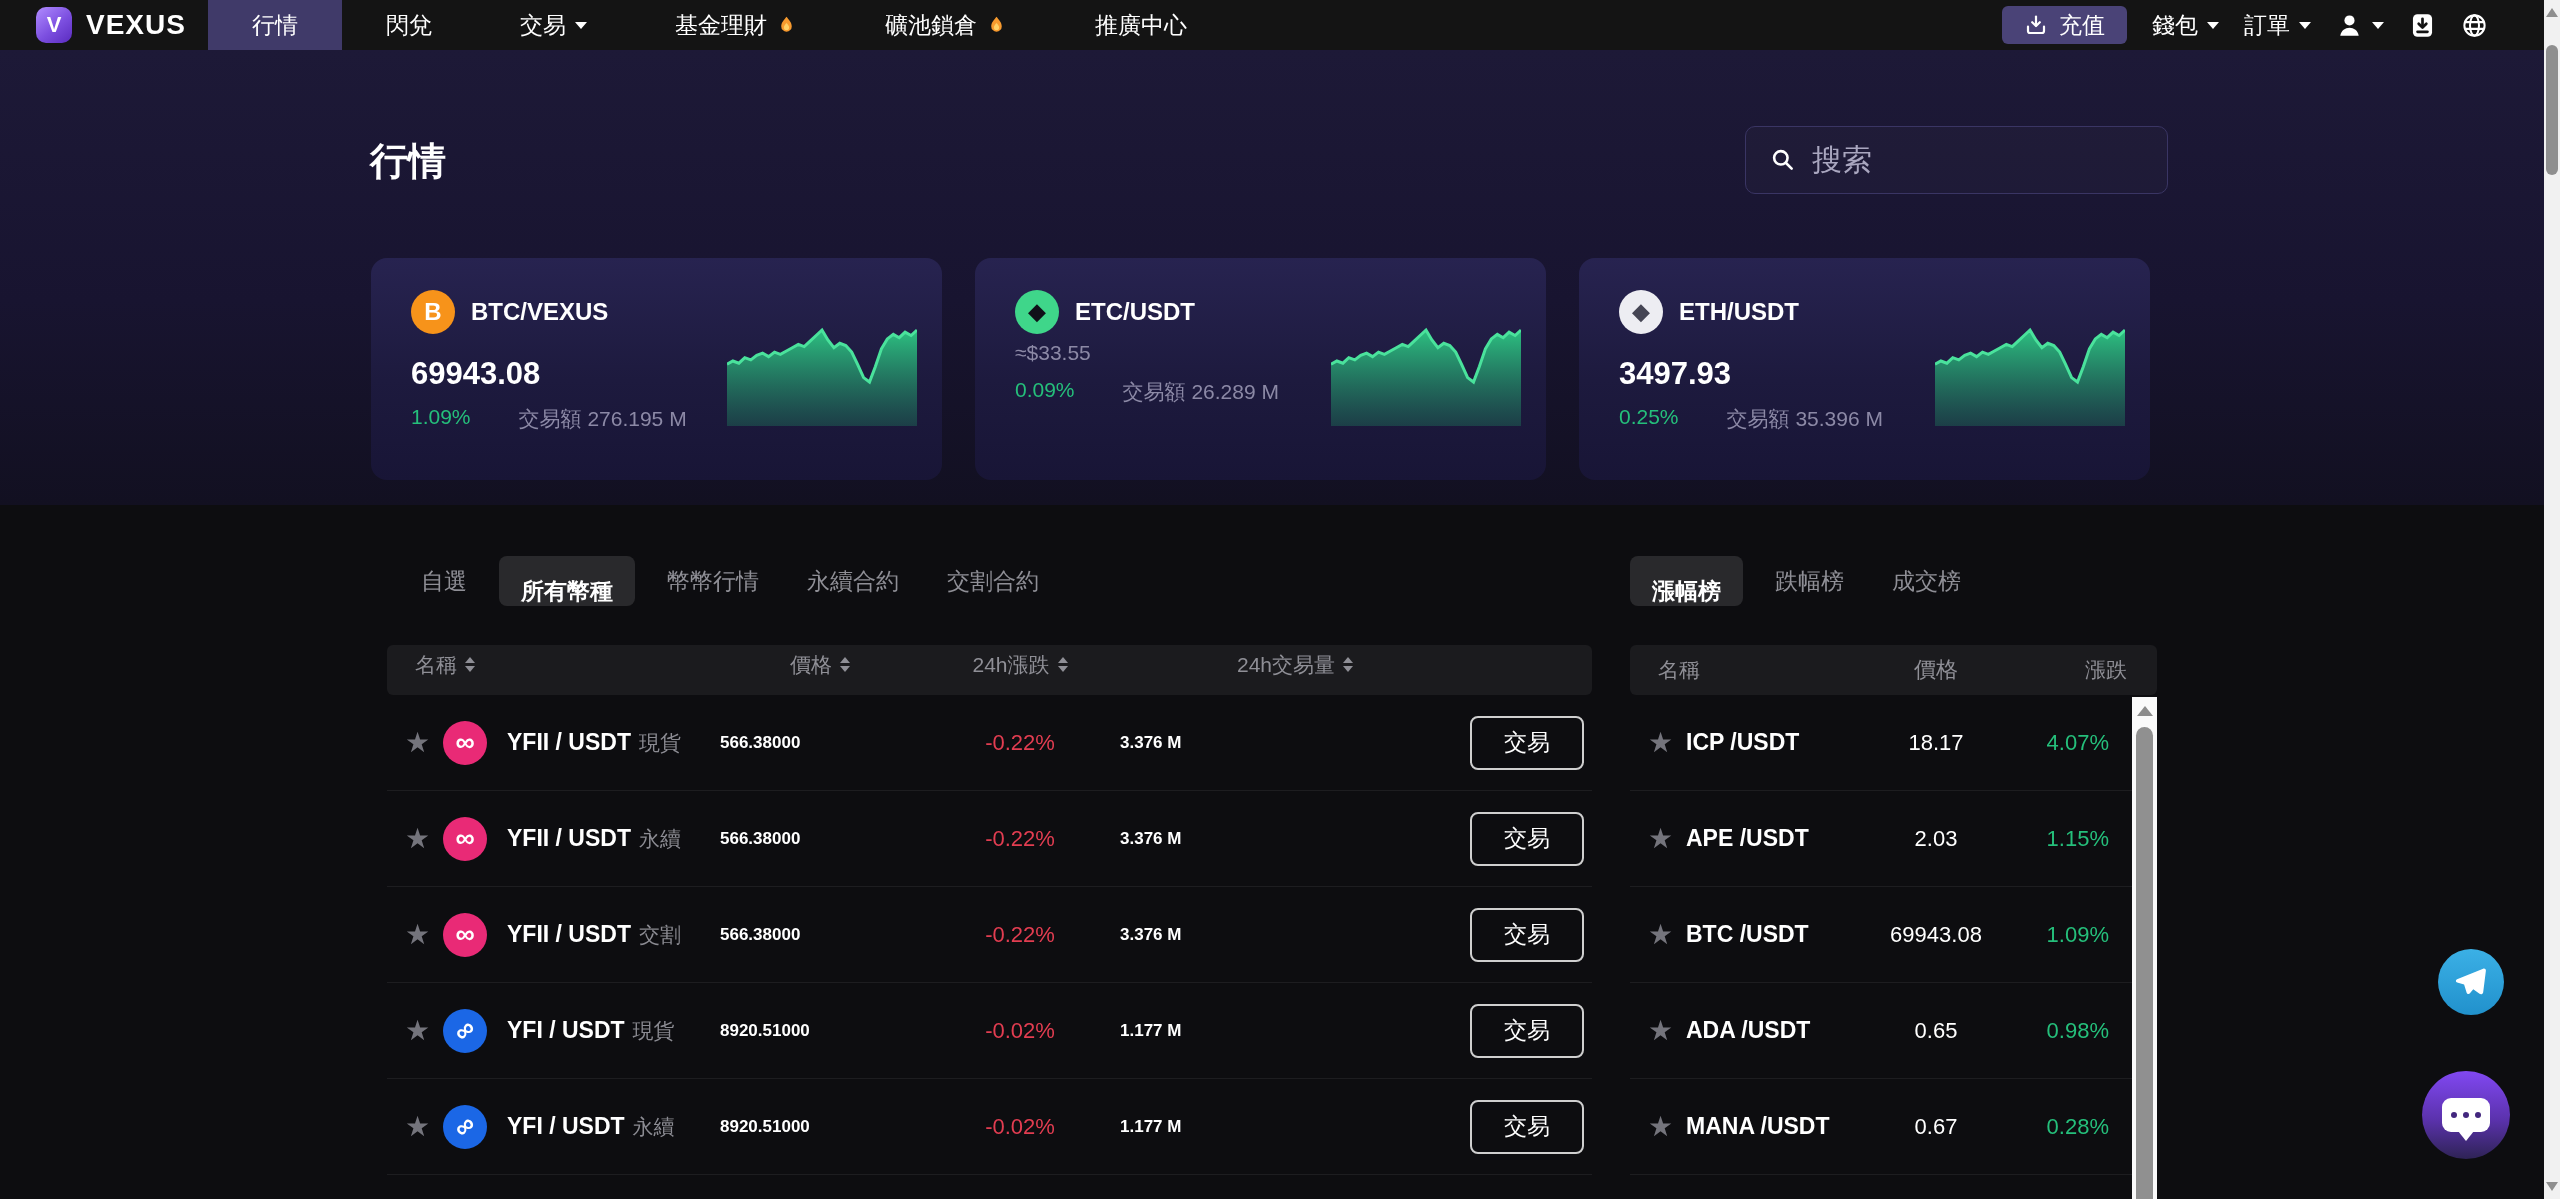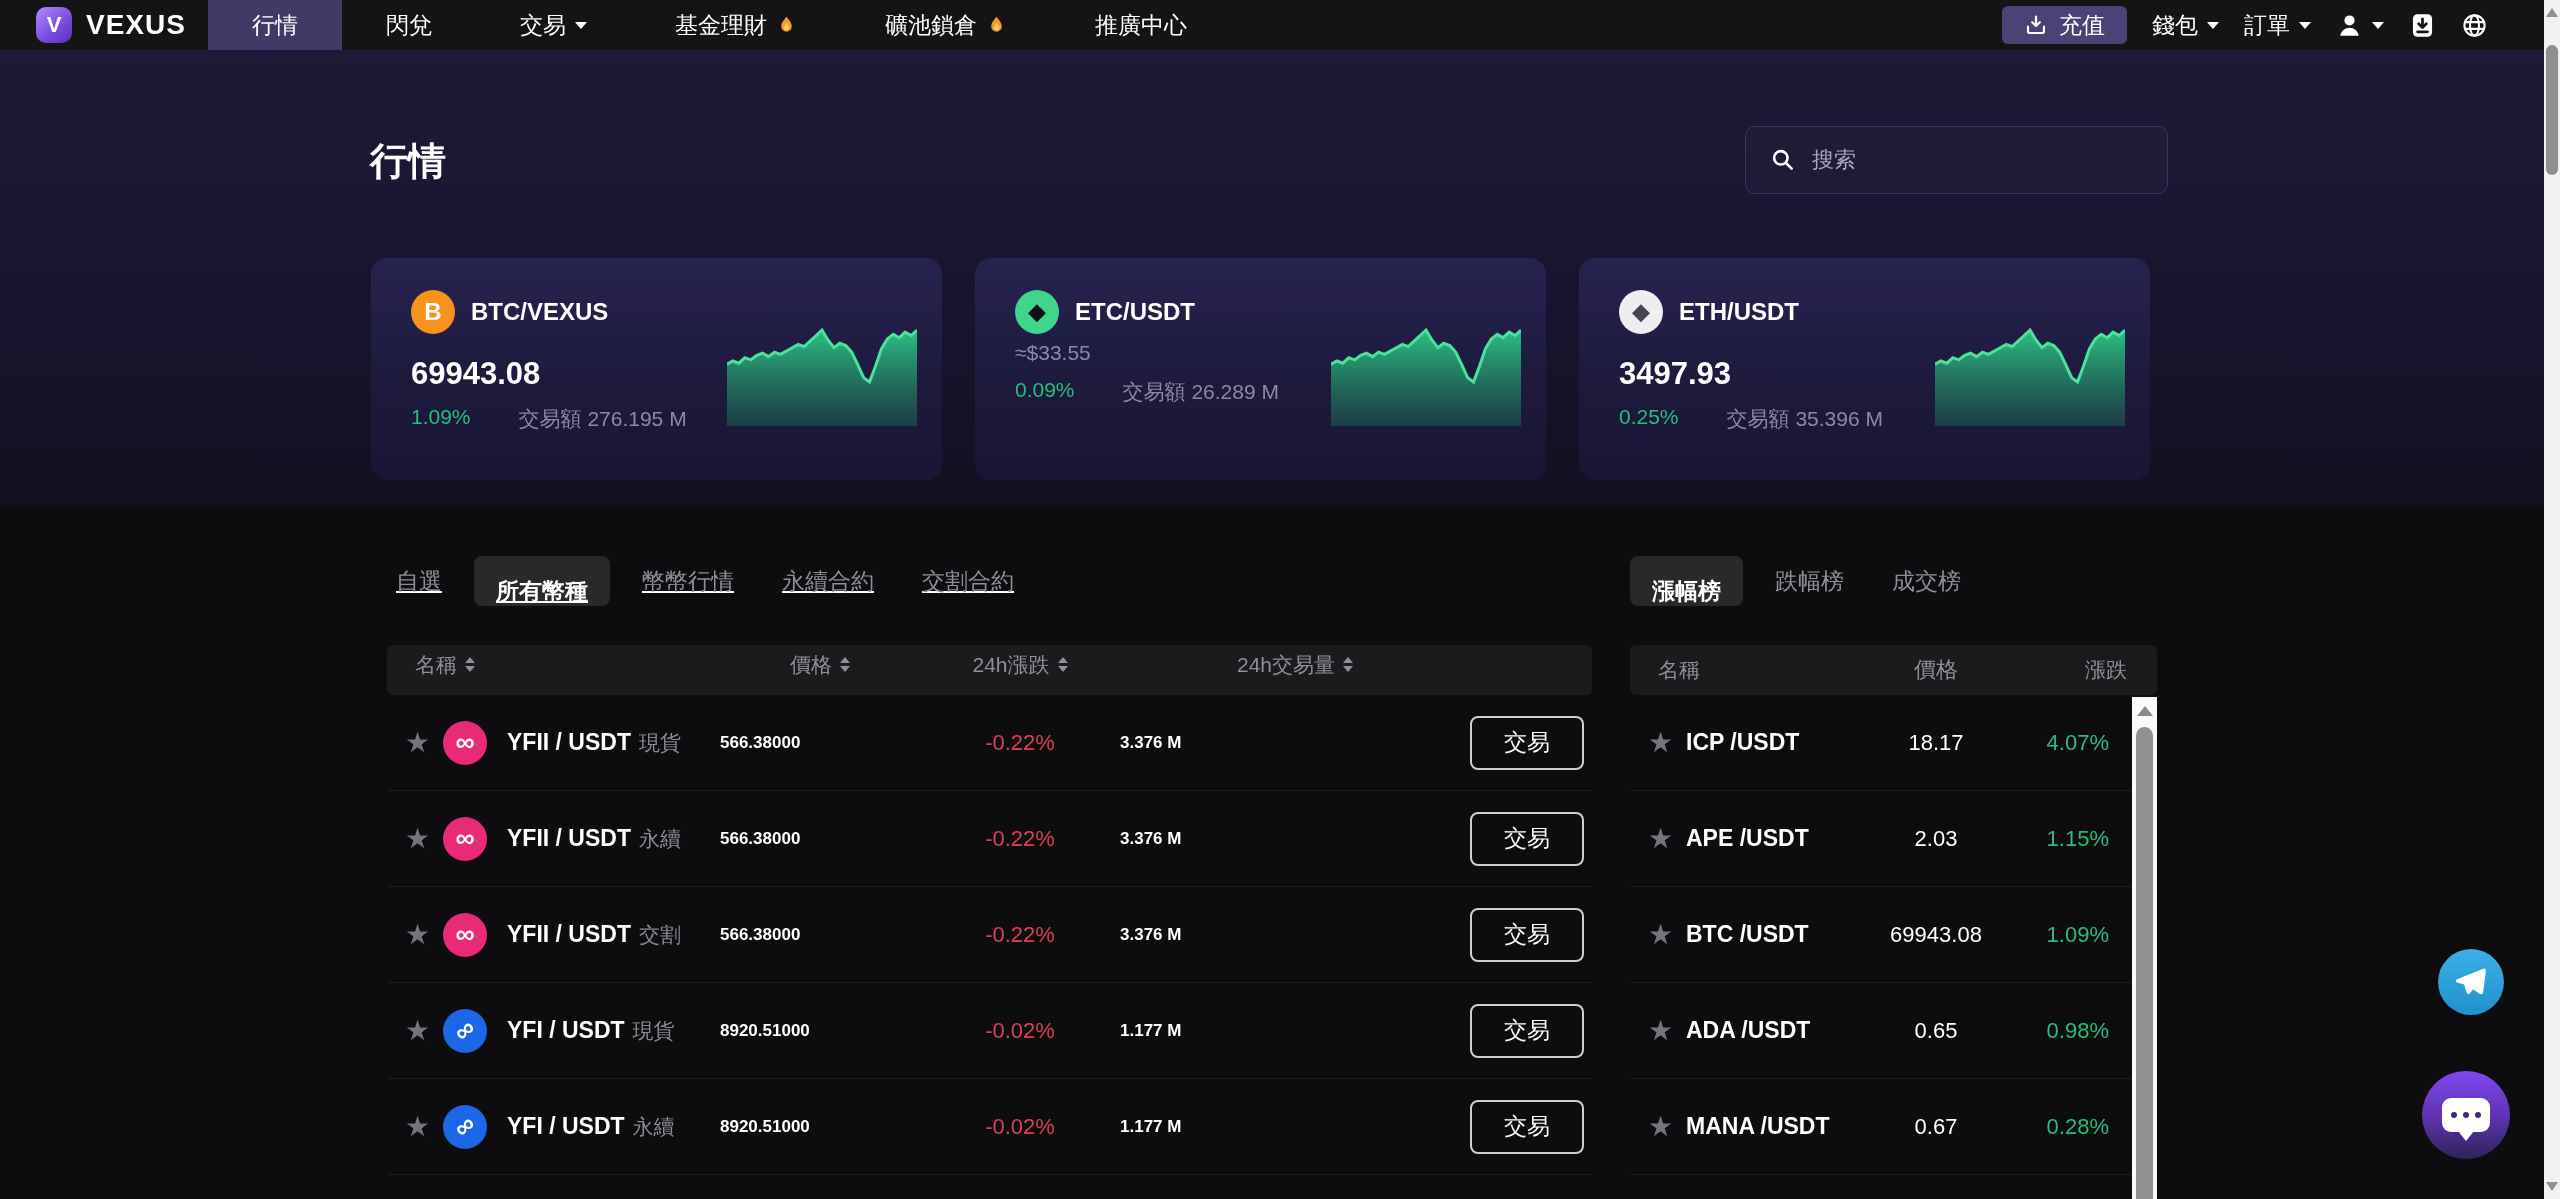--- a/index.html
+++ b/index.html
@@ -20,38 +20,38 @@
   .deposit-btn { background:#4a4377; border:none; border-radius:6px; height:38px; padding:0 22px; display:flex; align-items:center; gap:11px; color:#fff; font-size:23px; font-family:inherit; cursor:pointer; }
   .deposit-btn svg { width:24px; height:24px; }
   .nav-drop { display:flex; align-items:center; gap:9px; font-size:23px; cursor:pointer; }
   .nav-icon { width:27px; height:27px; display:block; }
 
   
   .hero { position:absolute; top:50px; left:0; width:2544px; height:455px; background:linear-gradient(180deg,#1d1937 0%,#181430 55%,#121021 100%); }
   .page-title { position:absolute; left:370px; top:136px; font-size:38px; font-weight:bold; z-index:2; }
   .search-box { position:absolute; left:1745px; top:126px; width:423px; height:68px; border:1px solid #3a3564; border-radius:10px; display:flex; align-items:center; padding:0 24px; gap:16px; background:rgba(255,255,255,0.02); z-index:2; }
   .search-box svg { width:26px; height:26px; flex:0 0 auto; }
-  .search-input { flex:1; background:transparent; border:none; outline:none; color:#fff; font-size:22px; font-family:inherit; }
+  .search-input { flex:1; background:transparent; border:none; outline:none; color:#fff; font-size:30px; font-family:inherit; }
   .search-input::placeholder { color:#a9a6bf; }
 
   .cards { position:absolute; left:371px; top:258px; display:flex; gap:33px; z-index:2; }
   .card { width:571px; height:222px; border-radius:16px; background:linear-gradient(180deg,#272350 0%,#1d1a3e 55%,#181536 100%); position:relative; padding:32px 0 0 40px; cursor:pointer; }
   .card-head { display:flex; align-items:center; gap:16px; }
   .coin-icon { width:44px; height:44px; border-radius:50%; display:grid; place-items:center; font-weight:bold; flex:0 0 auto; }
   .card-pair { font-size:24px; font-weight:600; }
   .card-price { margin-top:22px; font-size:31px; font-weight:bold; }
   .card-approx { margin-top:7px; font-size:21px; color:#8c89a6; }
   .card-meta { margin-top:13px; display:flex; gap:48px; font-size:21px; }
   .card-meta .chg { color:#25bf7b; }
   .card-meta .vol { color:#8c89a6; }
   .spark { position:absolute; right:25px; top:68px; width:190px; height:100px; }
 
   
   .tabs { position:absolute; top:556px; display:flex; align-items:center; gap:16px; height:50px; z-index:2; }
-  .tabs.market { left:380px;text-decoration:underline; }
+  .tabs.market { left:405px; }
   .tabs.rank { left:1630px; }
   .tab { font-size:23px; color:#8f8f96; padding:0 16px; height:50px; line-height:50px; cursor:pointer; white-space:nowrap; }
   .tab.active { background:#29292c; border-radius:8px; color:#fff; font-weight:bold; padding:10px 22px; }
 
   
   .main-table { position:absolute; left:387px; top:645px; width:1205px; z-index:2; }
   .mt-grid { display:grid; grid-template-columns:56px 64px 213px 200px 200px 350px 1fr; align-items:center; }
   .mt-head { height:50px; background:#1b1b1e; border-radius:6px; color:#8f8f96; font-size:21px; }
   .mt-head .h-name { grid-column:1 / 4; padding-left:28px; }
   .h-cell { display:flex; align-items:center; justify-content:center; }

